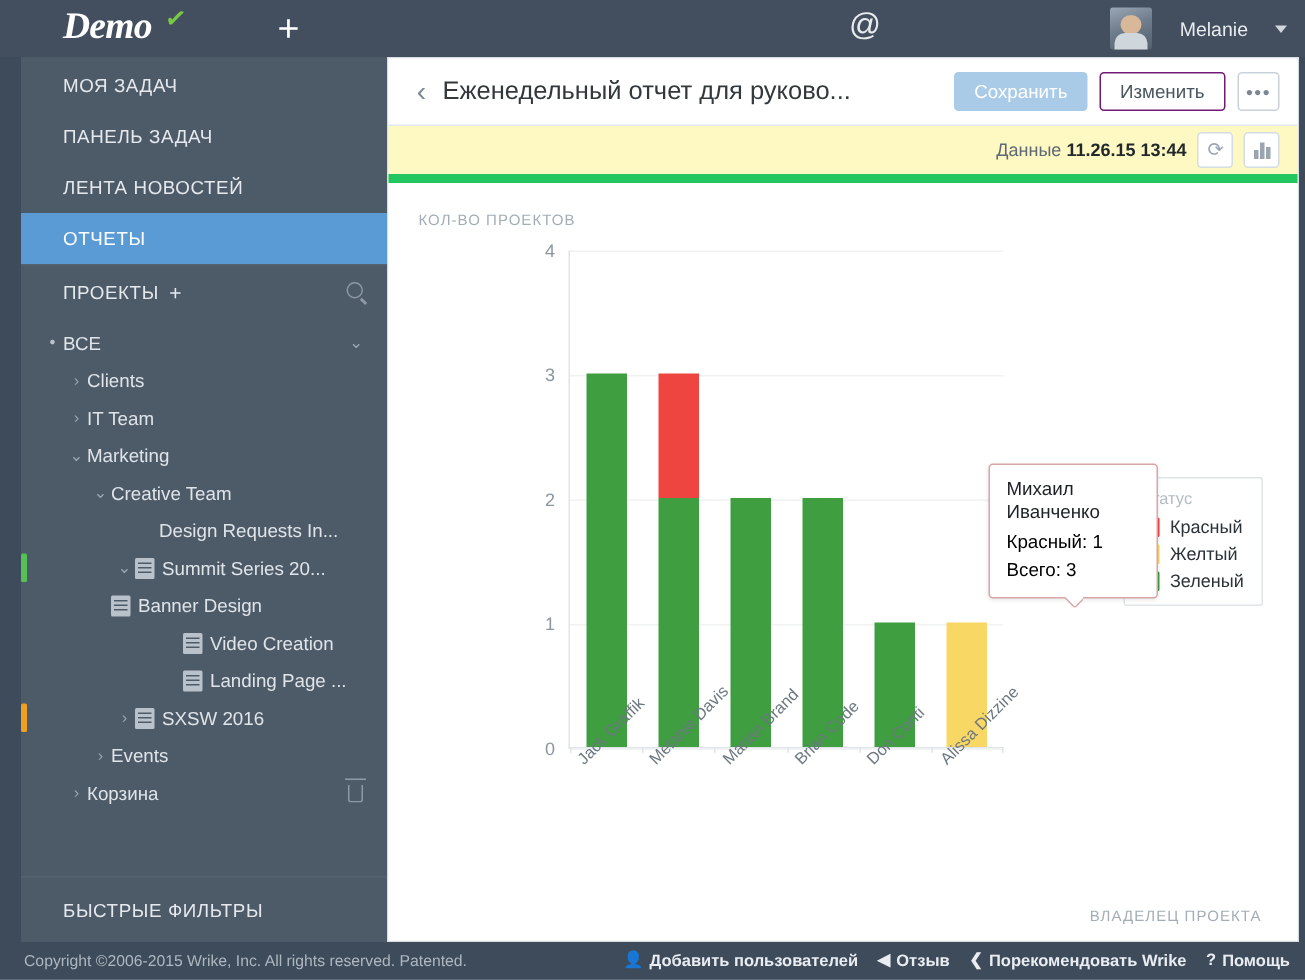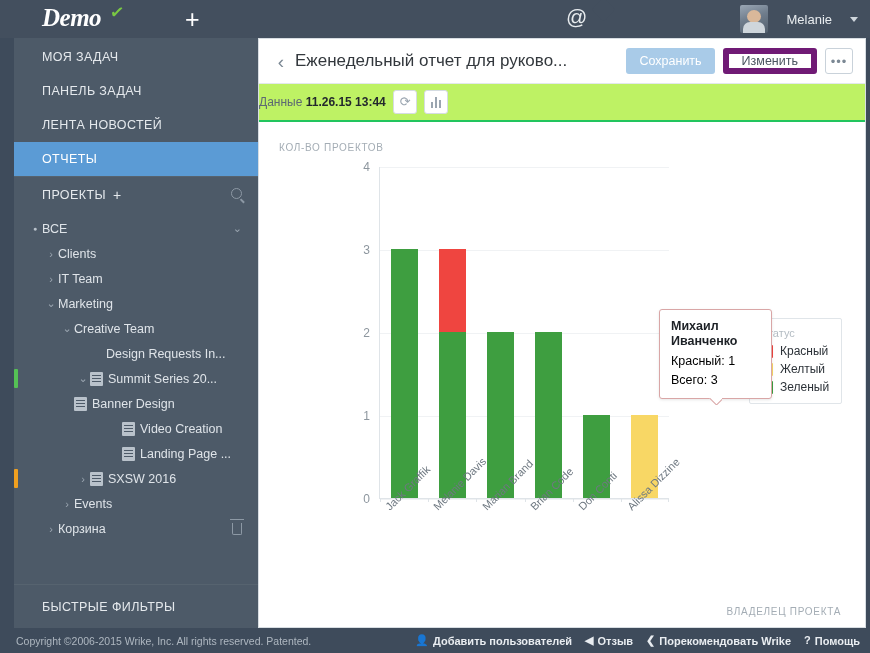--- a/index.html
+++ b/index.html
@@ -158,30 +158,30 @@
   .rep-title {
     font-size: 17px; color: #33383d; flex: 1 1 auto;
     white-space: nowrap; overflow: hidden; padding-left: 4px;
   }
   .btn {
     height: 26px; border-radius: 3px; font-size: 12.5px;
     display: flex; align-items: center; justify-content: center;
     padding: 0 13px; cursor: pointer; margin-left: 8px; white-space: nowrap;
   }
   .btn-save { background: #a9cbe8; color: #ffffff; }
-  .btn-edit { background: #fff; border: 6px solid #701a75; color: #4a5560; }
+  .btn-edit { background: #fff; border: 1px solid #701a75; color: #4a5560; }
   .btn-more {
     width: 28px; padding: 0; background: #fff; border: 1px solid #c9d2da;
     color: #7b8894; letter-spacing: 1px; font-size: 13px;
   }
 
   .sub-head {
-    height: 38px; flex: 0 0 38px; border-bottom: 2px solid #22c55e;
-    background: #bef264; display: flex; align-items: center;
-    justify-content: flex-start; padding-right: 12px; gap: 7px;
+    height: 38px; flex: 0 0 38px; border-bottom: 6px solid #22c55e;
+    background: #fef9c3; display: flex; align-items: center;
+    justify-content: flex-end; padding-right: 12px; gap: 7px;
   }
   .data-stamp { font-size: 12px; color: #5d6973; }
   .data-stamp b { color: #23282d; }
   .icon-btn {
     width: 24px; height: 24px; border: 1px solid #d5dce2; border-radius: 3px;
     background: #fff; cursor: pointer; position: relative;
   }
   .refresh-g {
     position: absolute; left: 5px; top: 4px; width: 13px; height: 14px;
     color: #9aa5b0; font-size: 13px; line-height: 14px; text-align: center;
@@ -236,21 +236,21 @@
     transform: rotate(-45deg); transform-origin: left top; white-space: nowrap;
   }
 
   
   .tooltip {
     position: absolute; left: 400px; top: 187px; width: 113px;
     background: #ffffff; border: 1px solid #d9a6a6; border-radius: 3px;
     padding: 9px 11px 11px 11px; z-index: 8;
     box-shadow: 0 1px 3px rgba(0,0,0,.10);
   }
-  .tt-name { font-size: 12.5px; font-weight: bold; color: #1d2126; line-height: 15px; }
+  .tt-name { font-size: 12.5px; font-weight: normal; color: #1d2126; line-height: 15px; }
   .tt-row { font-size: 12.5px; color: #000000; margin-top: 5px; }
   .tt-arrow {
     position: absolute; left: 50%; bottom: -7px; margin-left: -7px;
     width: 13px; height: 7px; overflow: hidden;
   }
   .tt-arrow:before {
     content:""; position:absolute; left:1px; top:-8px; width:11px; height:11px;
     background:#fff; border:1px solid #d9a6a6; transform: rotate(45deg);
   }
 

